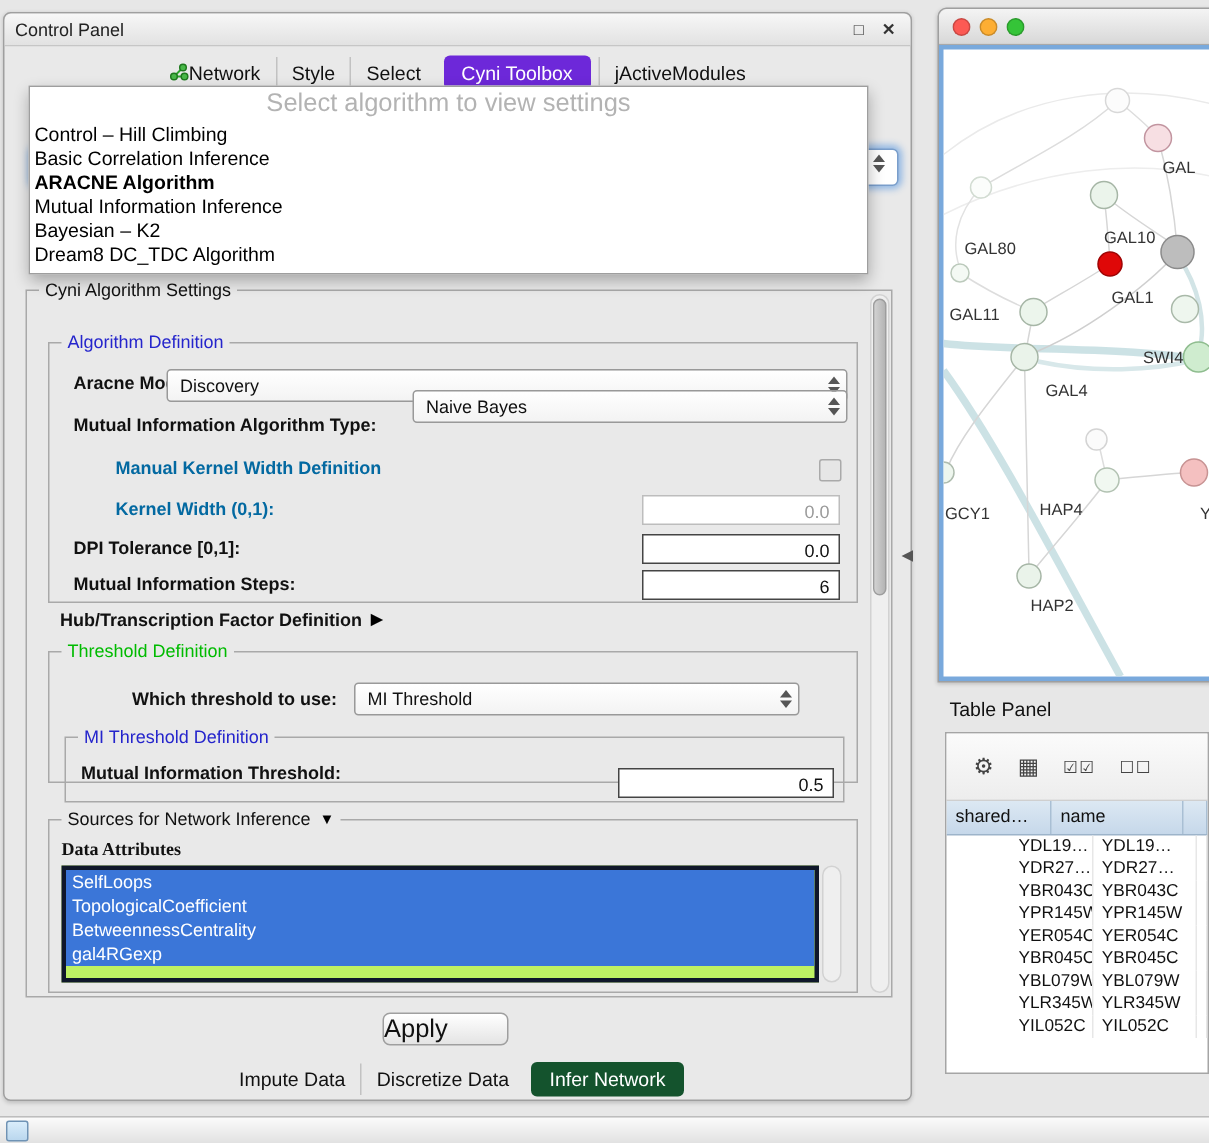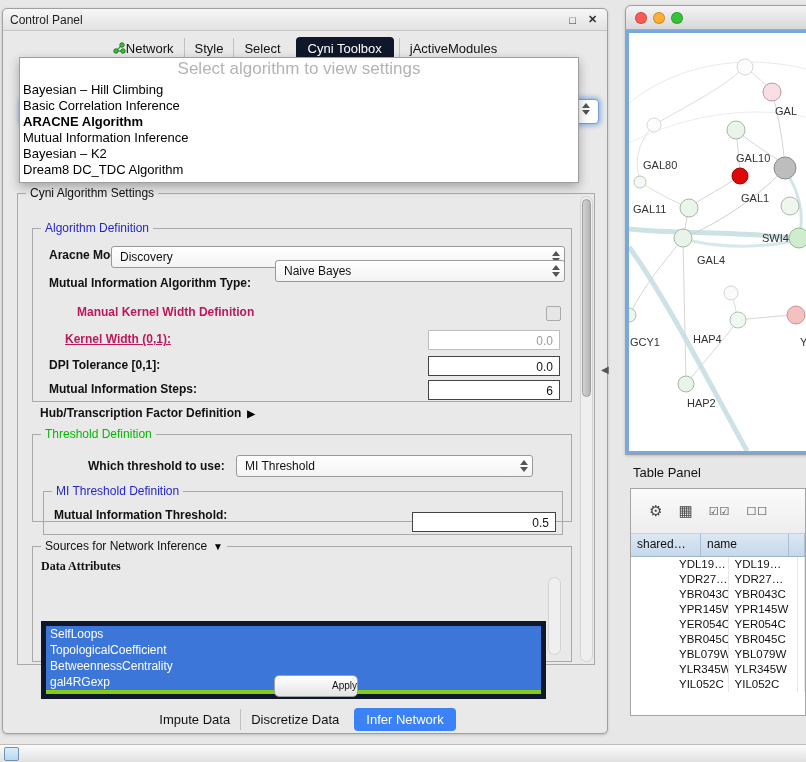--- a/index.html
+++ b/index.html
@@ -19,22 +19,22 @@
     display:flex; align-items:center; padding:0 7px; box-sizing:border-box; }
   .cp-title { font-size:12px; color:#222; }
   .cp-titlebar .spacer { flex:1; }
   .tb-icon { width:15px; text-align:center; color:#333; font-size:11px; margin-left:5px; }
 
   .tabrow { position:absolute; left:0; right:0; display:flex; justify-content:center; align-items:center; }
   #top-tabs { top:26px; height:26px; }
   #bottom-tabs { top:698px; height:25px; }
   .tab { padding:3px 10px; font-size:13px; color:#111; display:flex; gap:0; align-items:center; white-space:nowrap; }
   .tab + .tab { border-left:1px solid #c2c2c2; }
-  .tab.active { background:#0f172a; color:#fff; border-radius:4px; border-left:none; margin:0 5px; padding:4px 12px; }
-  #bottom-tabs .tab.active { background:#3b82f6; }
+  .tab.active { background:#6d28d9; color:#fff; border-radius:4px; border-left:none; margin:0 5px; padding:4px 12px; }
+  #bottom-tabs .tab.active { background:#14532d; }
 
   
   #algo-combo { position:absolute; left:18px; top:90px; width:578px; height:25px;
     background:#fff; border:1px solid #7a9ecb; border-radius:4px;
     box-shadow:0 0 5px 2px #8fb6e4; z-index:5; box-sizing:border-box; }
   #algo-combo .arrows { position:absolute; right:4px; top:3px; }
 
   
   #algo-dropdown { position:absolute; left:16px; top:48px; width:560px; z-index:30;
     background:#fff; border:1px solid #9e9e9e; box-shadow:0 4px 10px rgba(0,0,0,.3);
@@ -49,50 +49,50 @@
   .gtitle.blue { color:#2525cc; }
   .gtitle.green { color:#00bb00; }
 
   #settings-group { left:14px; top:184px; width:578px; height:472px; }
   #algdef-group { left:14px; top:34px; width:540px; height:174px; }
   #threshold-group { left:14px; top:240px; width:540px; height:88px; }
   #mithr-group { left:10px; top:56px; width:520px; height:44px; }
   #sources-group { left:14px; top:352px; width:540px; height:116px; }
 
   .lbl { position:absolute; font-weight:bold; font-size:12px; white-space:nowrap; }
-  .lbl.dis { color:#be185d;padding-left:28px; }
+  .lbl.dis { color:#0369a1;padding-left:28px; }
 
   .combo { position:absolute; background:linear-gradient(#ffffff,#f3f3f3);
     border:1px solid #999; border-radius:3px; height:22px; display:flex;
     align-items:center; box-sizing:border-box; }
   .combo .val { flex:1; padding-left:8px; font-size:12px; white-space:nowrap; overflow:hidden; }
   .arrows { width:16px; display:flex; flex-direction:column; align-items:center; gap:2px; }
   .tri-up { width:0; height:0; border-left:4px solid transparent; border-right:4px solid transparent; border-bottom:5px solid #555; }
   .tri-down { width:0; height:0; border-left:4px solid transparent; border-right:4px solid transparent; border-top:5px solid #555; }
 
   .field { position:absolute; background:#fff; border:1px solid #444; height:20px;
     font-size:12px; text-align:right; padding:0 6px; line-height:20px; box-sizing:border-box; }
   .field.dis { border-color:#bdbdbd; color:#9b9b9b; }
 
   .checkbox { position:absolute; width:13px; height:13px; background:#e6e6e6;
     border:1px solid #aaa; border-radius:2px; }
 
   .section-toggle { position:absolute; font-weight:bold; font-size:12px; display:flex; gap:6px; align-items:center; }
   .mini-arrow { font-size:10px; color:#000; }
 
-  .attr-list { position:absolute; background:#84cc16; border:5px solid #0f172a; overflow:hidden; box-sizing:border-box;margin-top:44px; }
+  .attr-list { position:absolute; background:#bef264; border:3px solid #0f172a; overflow:hidden; box-sizing:border-box; }
   .attr-item { height:16px; line-height:16px; padding-left:4px; font-size:12px; white-space:nowrap; }
   .attr-item.sel { background:#3b76d8; color:#fff; }
 
   .vscroll { position:absolute; background:#efefef; border:1px solid #d2d2d2; border-radius:7px; box-sizing:border-box; }
   .vthumb { position:absolute; left:1px; right:1px; background:linear-gradient(90deg,#d2d2d2,#b4b4b4);
     border:1px solid #9d9d9d; border-radius:6px; box-sizing:border-box; }
 
   .button { position:absolute; background:linear-gradient(#ffffff,#e4e4e4); border:1px solid #9f9f9f;
-    border-radius:5px; font-size:10px; text-align:right; box-sizing:border-box;margin-left:19px; }
+    border-radius:5px; font-size:17px; text-align:left; box-sizing:border-box; }
   #apply-btn { left:252px; top:666px; width:84px; height:22px; line-height:20px; }
 
   #collapse-arrow { position:absolute; left:601px; top:364px; font-size:10px; color:#555; z-index:2; }
 
   
   #net-window { left:625px; top:5px; width:200px; height:450px; border-radius:6px 0 0 0; }
   .mac-titlebar { height:23px; background:linear-gradient(#f4f4f4,#d8d8d8);
     border-bottom:1px solid #a9a9a9; border-radius:6px 0 0 0;
     display:flex; align-items:center; padding-left:9px; gap:6px; }
   .light { width:12px; height:12px; border-radius:50%; border:1px solid rgba(0,0,0,.2); box-sizing:border-box; }
@@ -162,21 +162,21 @@
   <div id="algo-combo">
     <span class="arrows">
       <span class="tri-up"></span>
         <span class="tri-down"></span>
     </span>
   </div>
 
   <div id="algo-dropdown">
     <div class="dd-placeholder">Select algorithm to view settings</div>
     <div>
-        <div class="dd-item">Bayesian – Hill Climbing</div>
+        <div class="dd-item">Control – Hill Climbing</div>
         <div class="dd-item">Basic Correlation Inference</div>
         <div class="dd-item sel">ARACNE Algorithm</div>
         <div class="dd-item">Mutual Information Inference</div>
         <div class="dd-item">Bayesian – K2</div>
         <div class="dd-item">Dream8 DC_TDC Algorithm</div>
       </div>
   </div>
 
   <div class="group" id="settings-group">
     <span class="gtitle">Cyni Algorithm Settings</span>
@@ -198,21 +198,21 @@
         <span class="val">Naive Bayes</span>
         <span class="arrows">
             <span class="tri-up"></span>
             <span class="tri-down"></span>
           </span>
       </div>
 
       <span class="lbl dis" style="left:16px; top:76px;">Manual Kernel Width Definition</span>
       <span class="checkbox" style="right:10px; top:77px;"></span>
 
-      <span class="lbl dis" style="left:4px; top:103px;text-decoration:underline;">Kernel Width (0,1):</span>
+      <span class="lbl dis" style="left:16px; top:103px;">Kernel Width (0,1):</span>
       <div class="field dis" style="left:395px; top:101px; width:132px;">0.0</div>
 
       <span class="lbl" style="left:16px; top:129px;">DPI Tolerance [0,1]:</span>
       <div class="field" style="left:395px; top:127px; width:132px;">0.0</div>
 
       <span class="lbl" style="left:16px; top:153px;">Mutual Information Steps:</span>
       <div class="field" style="left:395px; top:151px; width:132px;">6</div>
     </div>
 
     <div class="section-toggle" style="left:22px; top:212px;">

